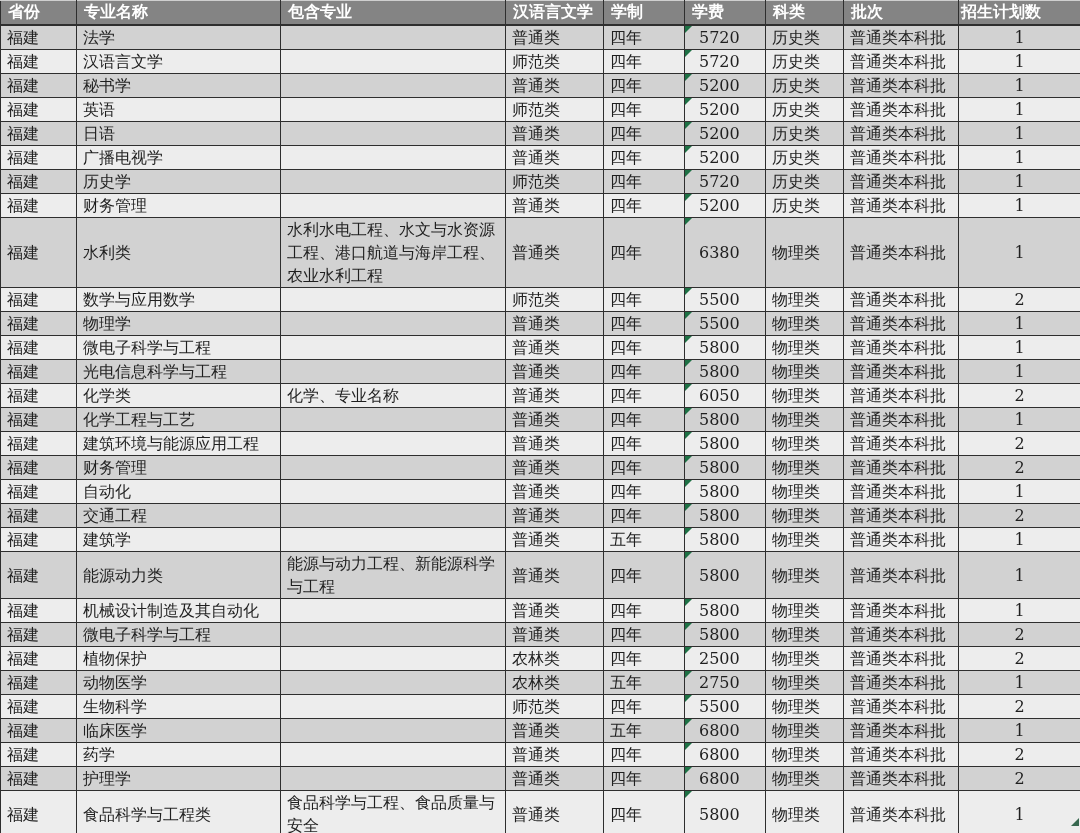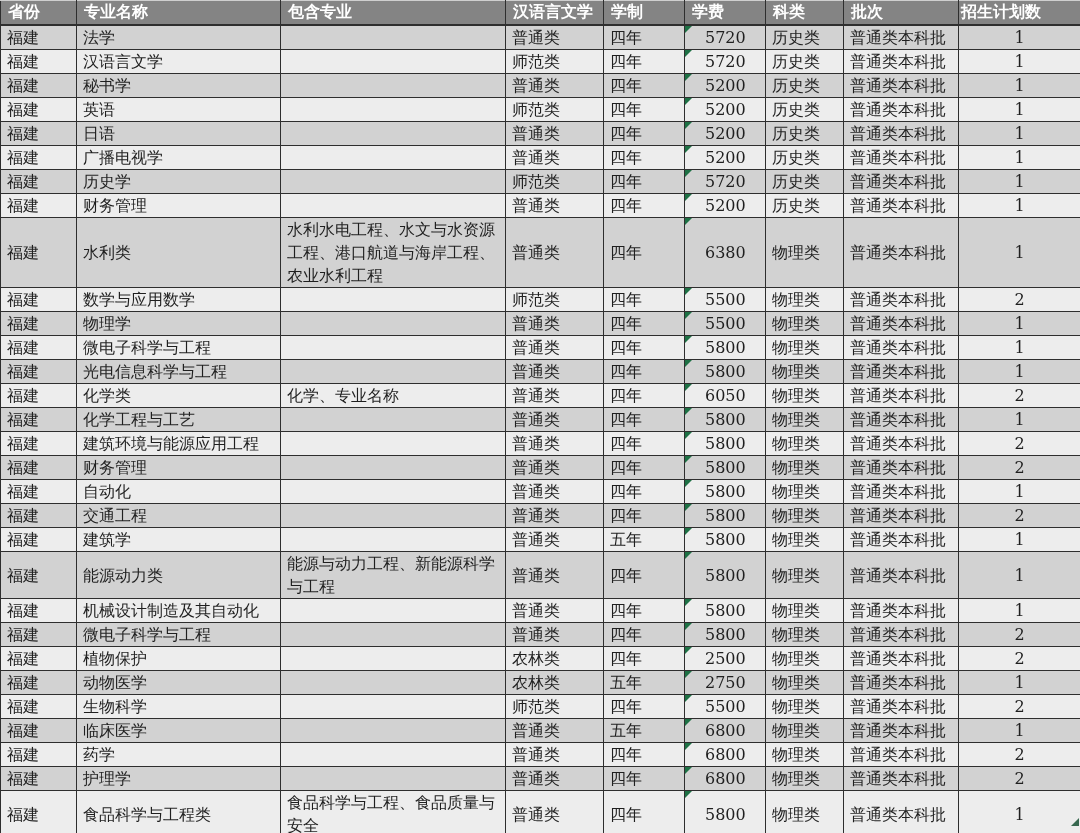--- a/index.html
+++ b/index.html
@@ -47,21 +47,21 @@
     font-size:16px;
     line-height:23px;
     height:23px;
     padding:0 6px;
     border:1px solid var(--border);
     overflow:hidden;
     vertical-align:middle;
   }
   tbody tr:nth-child(odd) td{background:var(--row_dark);}
   tbody tr:nth-child(even) td{background:var(--row_light);}
-  td.fee{position:relative;padding-left:20px;}
+  td.fee{position:relative;padding-left:14px;}
   td.fee::before{
     content:"";
     position:absolute;top:0;left:0;
     width:0;height:0;
     border-top:7px solid var(--tuition_flag);
     border-right:7px solid transparent;
   }
   td.num{text-align:center;padding:0 2px;}
   .corner-mark{
     position:absolute;

